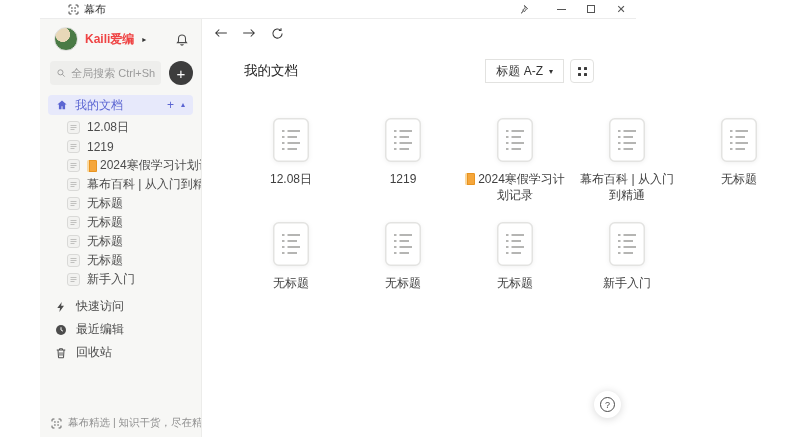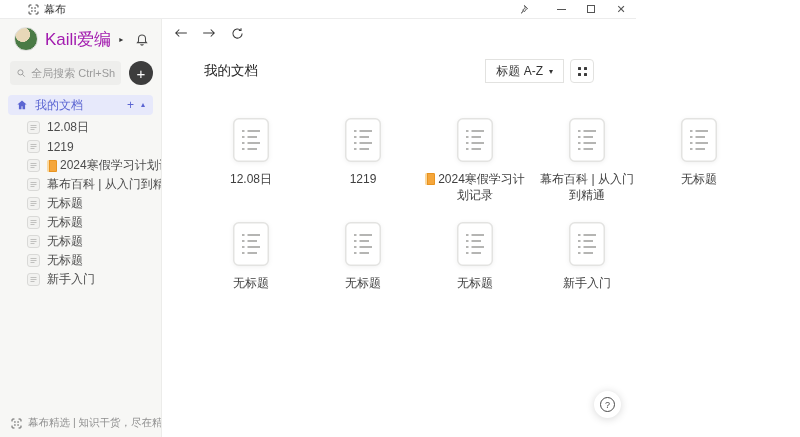--- a/index.html
+++ b/index.html
@@ -2,21 +2,21 @@
 <html><head>
 <meta charset="utf-8">
 <style>
   * { margin:0; padding:0; box-sizing:border-box; }
   html,body { width:800px; height:437px; }
   body {
     font-family:"Liberation Sans","DejaVu Sans",sans-serif;
     color:#3f3f3f; background:#fff; overflow:hidden; cursor:default;
     -webkit-font-smoothing:antialiased;
   }
-  .window { width:636px; height:437px; display:flex; flex-direction:column; background:#fff; }
+  .window { width:636px; height:437px; display:flex; flex-direction:column; background:#fff;padding-left:40px; }
 
   
   .titlebar {
     height:19px; flex:0 0 19px; display:flex; align-items:center;
     padding-left:28px; background:#fff; border-bottom:1px solid #ececec;
     font-size:11px; color:#2f2f2f;
   }
   .titlebar .logo { margin-right:5px; display:flex; }
   .win-controls { margin-left:auto; display:flex; align-items:center; height:100%; }
   .win-btn {
@@ -34,21 +34,21 @@
   .sidebar {
     width:162px; flex:0 0 162px; background:#f7f7f5; border-right:1px solid #ececea;
     position:relative; display:flex; flex-direction:column; overflow:hidden;
   }
   .user-row { height:34px; margin-top:3px; display:flex; align-items:center; padding:0 12px 0 14px; gap:7px; }
   .avatar {
     width:24px; height:24px; border-radius:50%; flex:0 0 24px;
     background:radial-gradient(circle at 35% 30%, #e8d8b8 0 34%, #4a7b45 36% 70%, #2f5c33 100%);
     border:1px solid #e0e0de;
   }
-  .user-name { font-size:17px; color:#a21caf; white-space:nowrap; }
+  .user-name { font-size:12px; color:#ef4444; white-space:nowrap;font-weight:bold; }
   .user-caret { font-size:8px; color:#333; margin-left:1px; }
   .bell { margin-left:auto; display:flex; }
 
   .search-row { height:30px; display:flex; align-items:center; padding:0 8px 0 10px; gap:8px; margin-top:2px; }
   .search-box {
     flex:1; height:24px; background:#eeeeec; border:none; border-radius:4px;
     display:flex; align-items:center; padding:0 6px; gap:5px;
   }
   .search-box input {
     border:none; background:transparent; outline:none; width:100%;
@@ -287,20 +287,41 @@
     <svg width="13" height="13" viewBox="0 0 13 13">
               <rect x="0.5" y="0.5" width="12" height="12" rx="2.5" fill="#f2f2f0" stroke="#d9d9d7"></rect>
               <path d="M3.5 4.5h6M3.5 6.5h6M3.5 8.5h4" stroke="#c0c0be" stroke-width="1"></path>
             </svg>
     <span style="display:flex;align-items:center;overflow:hidden;white-space:nowrap;">
               <span>新手入门</span>
             </span>
   </li>
 </ul>
 
+      <div class="nav-bottom">
+        <div class="nav-item">
+          <svg width="12" height="12" viewBox="0 0 24 24">
+              <path d="M13.5 2 4.5 14h5.5l-1.2 8 9.2-12.5h-5.8z" fill="#4c4c4c"></path>
+            </svg>
+          <span>快速访问</span>
+        </div>
+        <div class="nav-item">
+          <svg width="12" height="12" viewBox="0 0 24 24">
+              <circle cx="12" cy="12" r="10" fill="#4c4c4c"></circle>
+              <path d="M12 6.5V12l4 2.4" stroke="#f7f7f5" stroke-width="2" fill="none"></path>
+            </svg>
+          <span>最近编辑</span>
+        </div>
+        <div class="nav-item">
+          <svg width="12" height="12" viewBox="0 0 24 24" fill="none" stroke="#4c4c4c" stroke-width="2">
+              <path d="M3.5 6h17M9 6V3.5h6V6M6 6l1 15.5h10L18 6M10 10.5v7M14 10.5v7"></path>
+            </svg>
+          <span>回收站</span>
+        </div>
+      </div>
 
       <div class="sidebar-footer">
         <svg width="11" height="11" viewBox="0 0 16 16" fill="none">
             <path d="M5 1.5H2.5A1 1 0 0 0 1.5 2.5V5M11 1.5h2.5a1 1 0 0 1 1 1V5M14.5 11v2.5a1 1 0 0 1-1 1H11M5 14.5H2.5a1 1 0 0 1-1-1V11" stroke="#555" stroke-width="1.4"></path>
             <circle cx="5.7" cy="5.7" r="1.1" fill="#555"></circle>
             <circle cx="10.3" cy="5.7" r="1.1" fill="#555"></circle>
             <circle cx="5.7" cy="10.3" r="1.1" fill="#555"></circle>
             <circle cx="10.3" cy="10.3" r="1.1" fill="#555"></circle>
           </svg>
         <span>幕布精选 | 知识干货，尽在精选</span>

